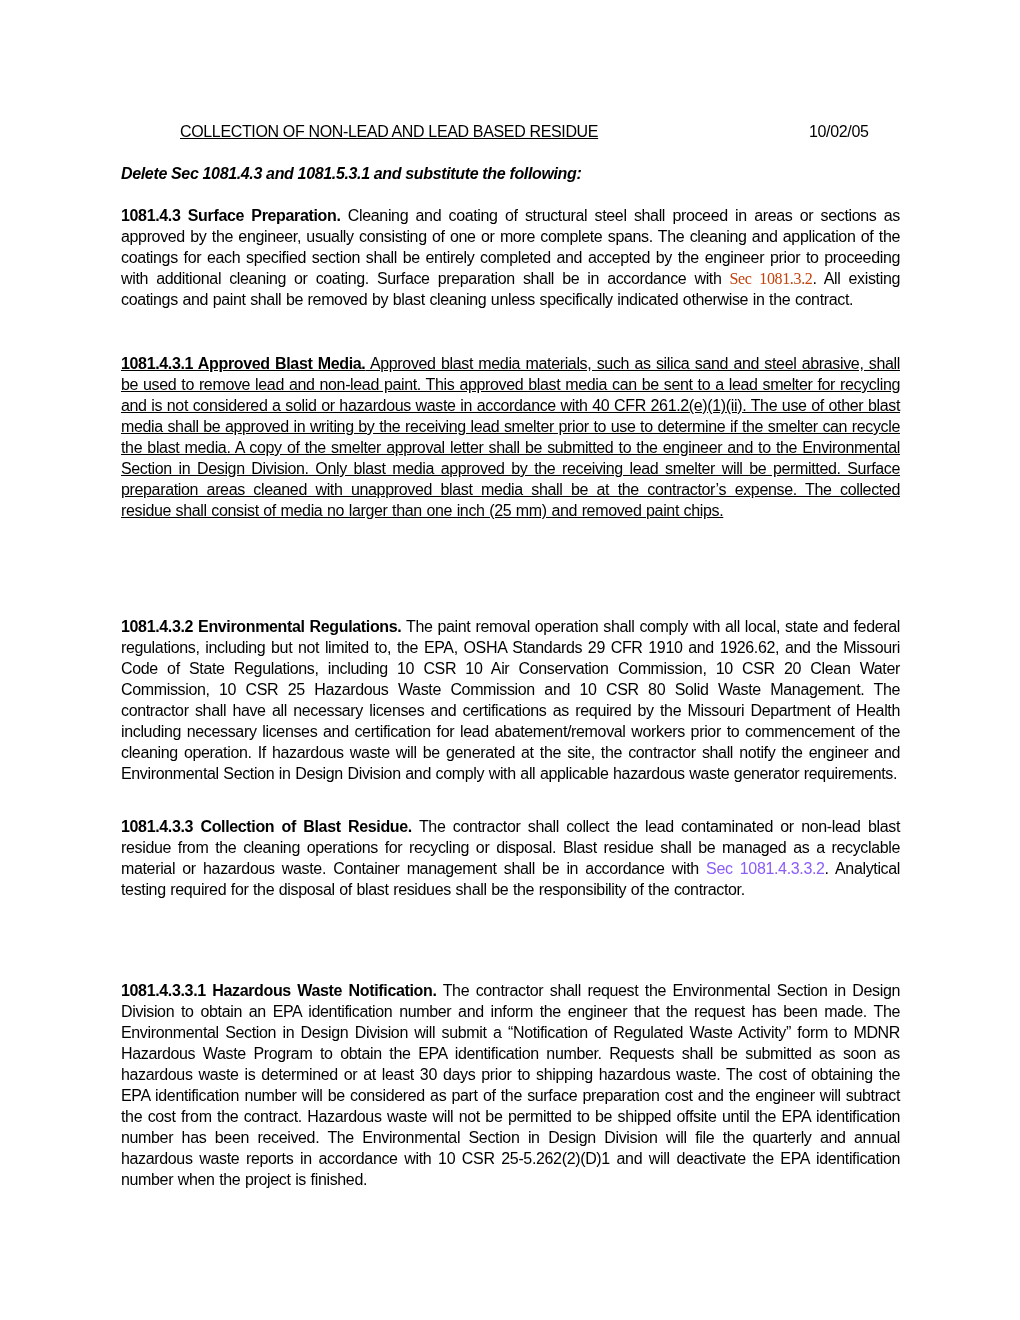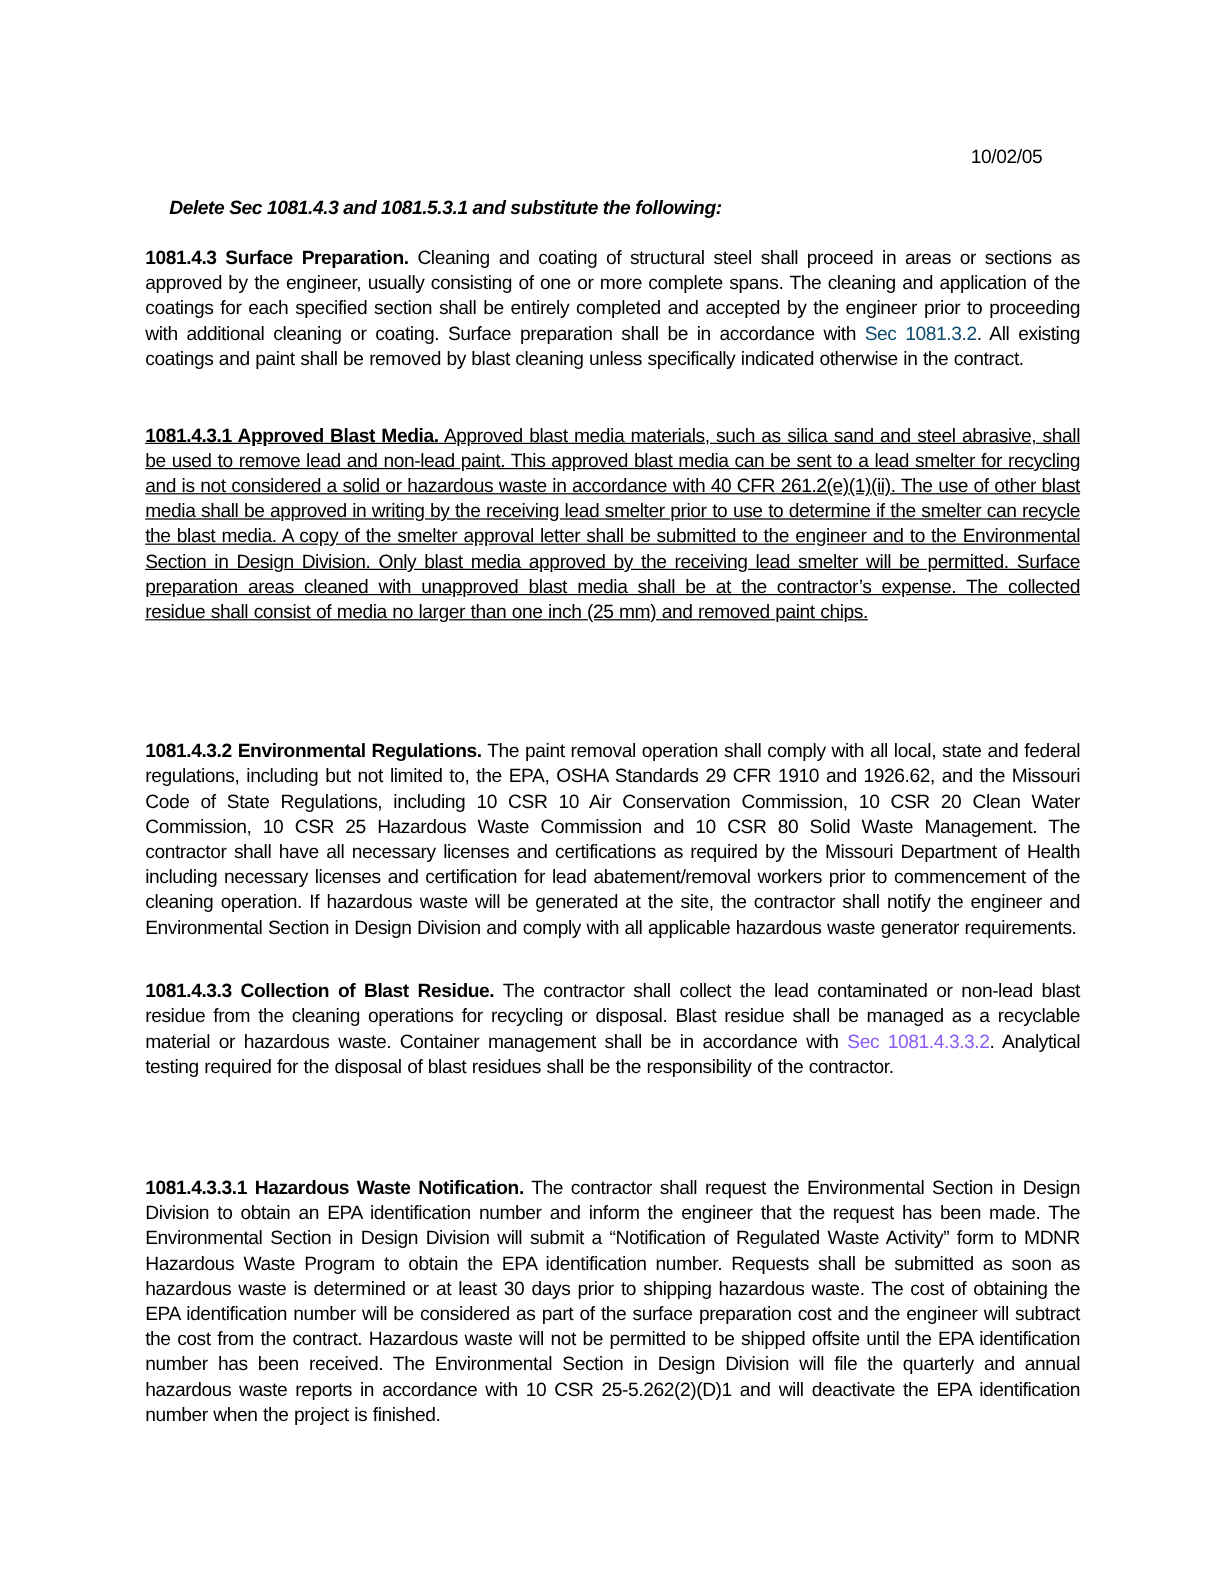--- a/index.html
+++ b/index.html
@@ -9,41 +9,42 @@
   }
   .page { position: absolute; left: 121px; top: 0; width: 779px; }
   .title-row {
     position: absolute; top: 121px; left: 0; width: 779px; height: 21px;
     font-size: 16px; line-height: 21px;
   }
   .title { position: absolute; left: 59px; text-decoration: underline; letter-spacing: -0.35px; }
   .date { position: absolute; left: 688px; letter-spacing: -0.35px; }
   .instruction {
     position: absolute; top: 163px; left: 0;
-    font-size: 16px; line-height: 21px; font-weight: bold; font-style: italic; letter-spacing: -0.35px; margin-left: 20px;
+    font-size: 16px; line-height: 21px; font-weight: bold; font-style: italic; letter-spacing: -0.35px;
   }
   .para {
     position: absolute; left: 0; width: 779px;
     font-size: 16px; line-height: 21px; text-align: justify; letter-spacing: -0.35px;
     word-spacing: 0.5px;
   }
   .para .head { font-weight: bold; }
-  .link { color: #0c4a6e; }
+  .link { color: #c2410c; font-family: Liberation Serif, serif; }
   .link2 { color: #8b5cf6; }
   #p1 { top: 205px; }
   #p2 { top: 353px; text-decoration: underline; }
   #p3 { top: 616px; }
   #p4 { top: 816px; }
   #p5 { top: 980px; }
 </style>
 </head>
 <body>
 
 <div class="page">
   <div class="title-row">
+    <span class="title">COLLECTION OF NON-LEAD AND LEAD BASED RESIDUE</span>
     <span class="date">10/02/05</span>
   </div>
 
   <div class="instruction">Delete Sec 1081.4.3 and 1081.5.3.1 and substitute the following:</div>
 
   <p class="para" id="p1" style="margin:0"><span class="head">1081.4.3  Surface Preparation.</span><span>  Cleaning and coating of structural steel shall proceed in areas or sections as approved by the engineer, usually consisting of one or more complete spans. The cleaning and application of the coatings for each specified section shall be entirely completed and accepted by the engineer prior to proceeding with additional cleaning or coating. Surface preparation shall be in accordance with </span><a class="link">Sec 1081.3.2</a><span>.  All existing coatings and paint shall be removed by blast cleaning unless specifically indicated otherwise in the contract.</span></p>
 
   <p class="para" id="p2" style="margin:0"><span class="head">1081.4.3.1  Approved Blast Media.</span><span>  Approved blast media materials, such as silica sand and steel abrasive, shall be used to remove lead and non-lead paint.  This approved blast media can be sent to a lead smelter for recycling and is not considered a solid or hazardous waste in accordance with 40 CFR 261.2(e)(1)(ii).  The use of other blast media shall be approved in writing by the receiving lead smelter prior to use to determine if the smelter can recycle the blast media.  A copy of the smelter approval letter shall be submitted to the engineer and to the Environmental Section in Design Division.  Only blast media approved by the receiving lead smelter will be permitted.  Surface preparation areas cleaned with unapproved blast media shall be at the contractor’s expense.  The collected residue shall consist of media no larger than one inch (25 mm) and removed paint chips.</span></p>
 
   <p class="para" id="p3" style="margin:0"><span class="head">1081.4.3.2  Environmental Regulations.</span><span>  The paint removal operation shall comply with all local, state and federal regulations, including but not limited to, the EPA, OSHA Standards  29 CFR 1910 and 1926.62, and the Missouri Code of State Regulations, including 10 CSR 10 Air Conservation Commission, 10 CSR 20 Clean Water Commission, 10 CSR 25 Hazardous Waste Commission and 10 CSR 80 Solid Waste Management.  The contractor shall have all necessary licenses and certifications as required by the Missouri Department of Health including necessary licenses and certification for lead abatement/removal workers prior to commencement of the cleaning operation.  If hazardous waste will be generated at the site, the contractor shall notify the engineer and Environmental Section in Design Division and comply with all applicable hazardous waste generator requirements.</span></p>

